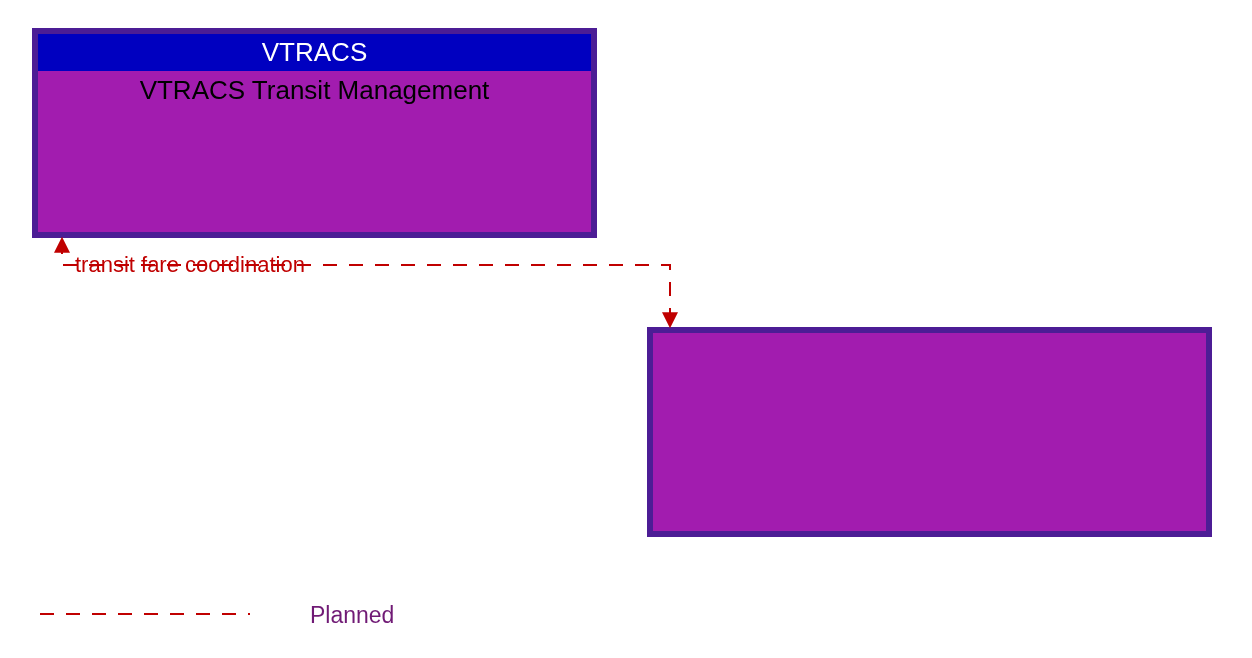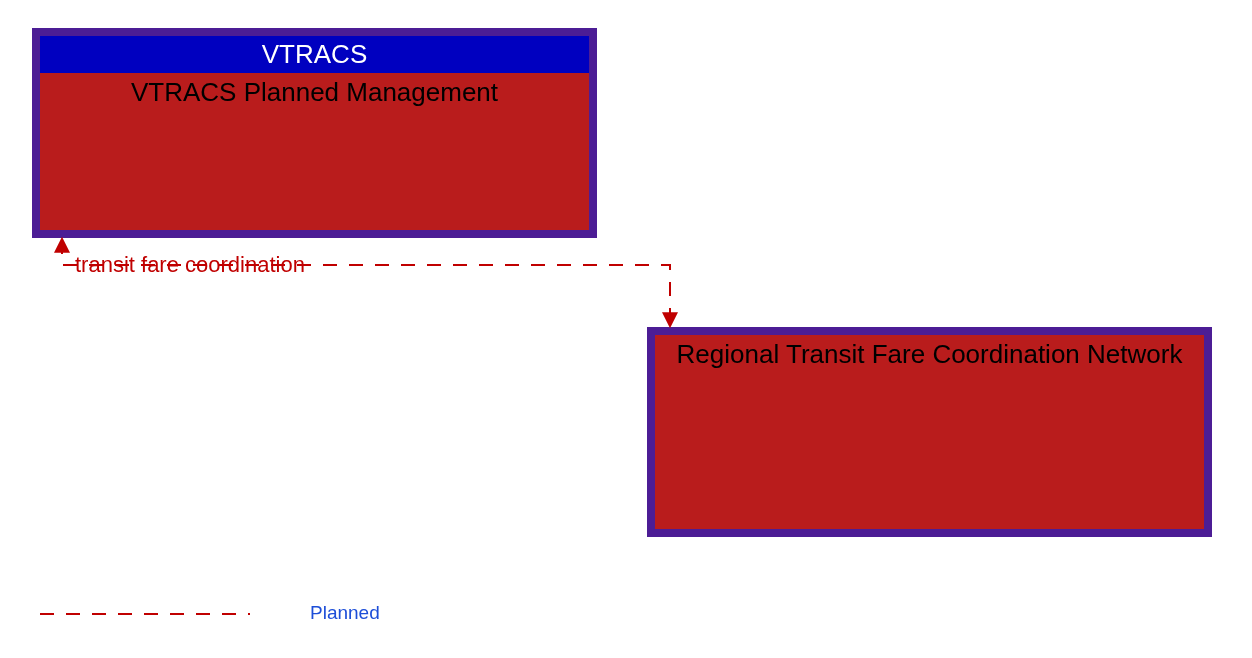--- a/index.html
+++ b/index.html
@@ -7,22 +7,22 @@
     padding: 0;
     width: 1252px;
     height: 658px;
     background: #ffffff;
     font-family: Arial, Helvetica, sans-serif;
     position: relative;
     overflow: hidden;
   }
   .box {
     position: absolute;
-    border: 8px solid #4c1d95;
-    background: #b91c1c;
+    border: 6px solid #4c1d95;
+    background: #a21caf;
     box-sizing: border-box;
   }
   .box-header {
     background: #0000c0;
     color: #fff;
     font-size: 26px;
     text-align: center;
     padding: 3px 6px;
     white-space: nowrap;
     overflow: hidden;
@@ -35,41 +35,40 @@
     padding: 4px 10px;
   }
   .conn-label {
     position: absolute;
     color: #c00000;
     font-size: 22px;
     white-space: nowrap;
   }
   .legend-label {
     position: absolute;
-    color: #1d4ed8;
-    font-size: 19px;
+    color: #701a75;
+    font-size: 23px;
   }
   svg.overlay {
     position: absolute;
     left: 0; top: 0;
     width: 1252px;
     height: 658px;
     pointer-events: none;
   }
 </style>
 </head>
 <body>
 
 <div class="box" style="left:32px; top:28px; width:565px; height:210px;">
   <div class="box-header">VTRACS</div>
-  <div class="box-body">VTRACS Planned Management</div>
+  <div class="box-body">VTRACS Transit Management</div>
 </div>
 
 <div class="box" style="left:647px; top:327px; width:565px; height:210px;">
-  <div class="box-body">Regional Transit Fare Coordination Network</div>
 </div>
 
 <div class="conn-label" style="left:75px; top:252px;">transit fare coordination</div>
 
 <div class="legend-label" style="left:310px; top:602px;">Planned</div>
 
 <svg class="overlay" viewBox="0 0 1252 658">
   <defs>
     <marker id="arrow" viewBox="0 0 10 10" refX="8" refY="5" markerWidth="8" markerHeight="8" orient="auto-start-reverse">
       <path d="M 0 0 L 10 5 L 0 10 z" fill="#c00000"></path>

